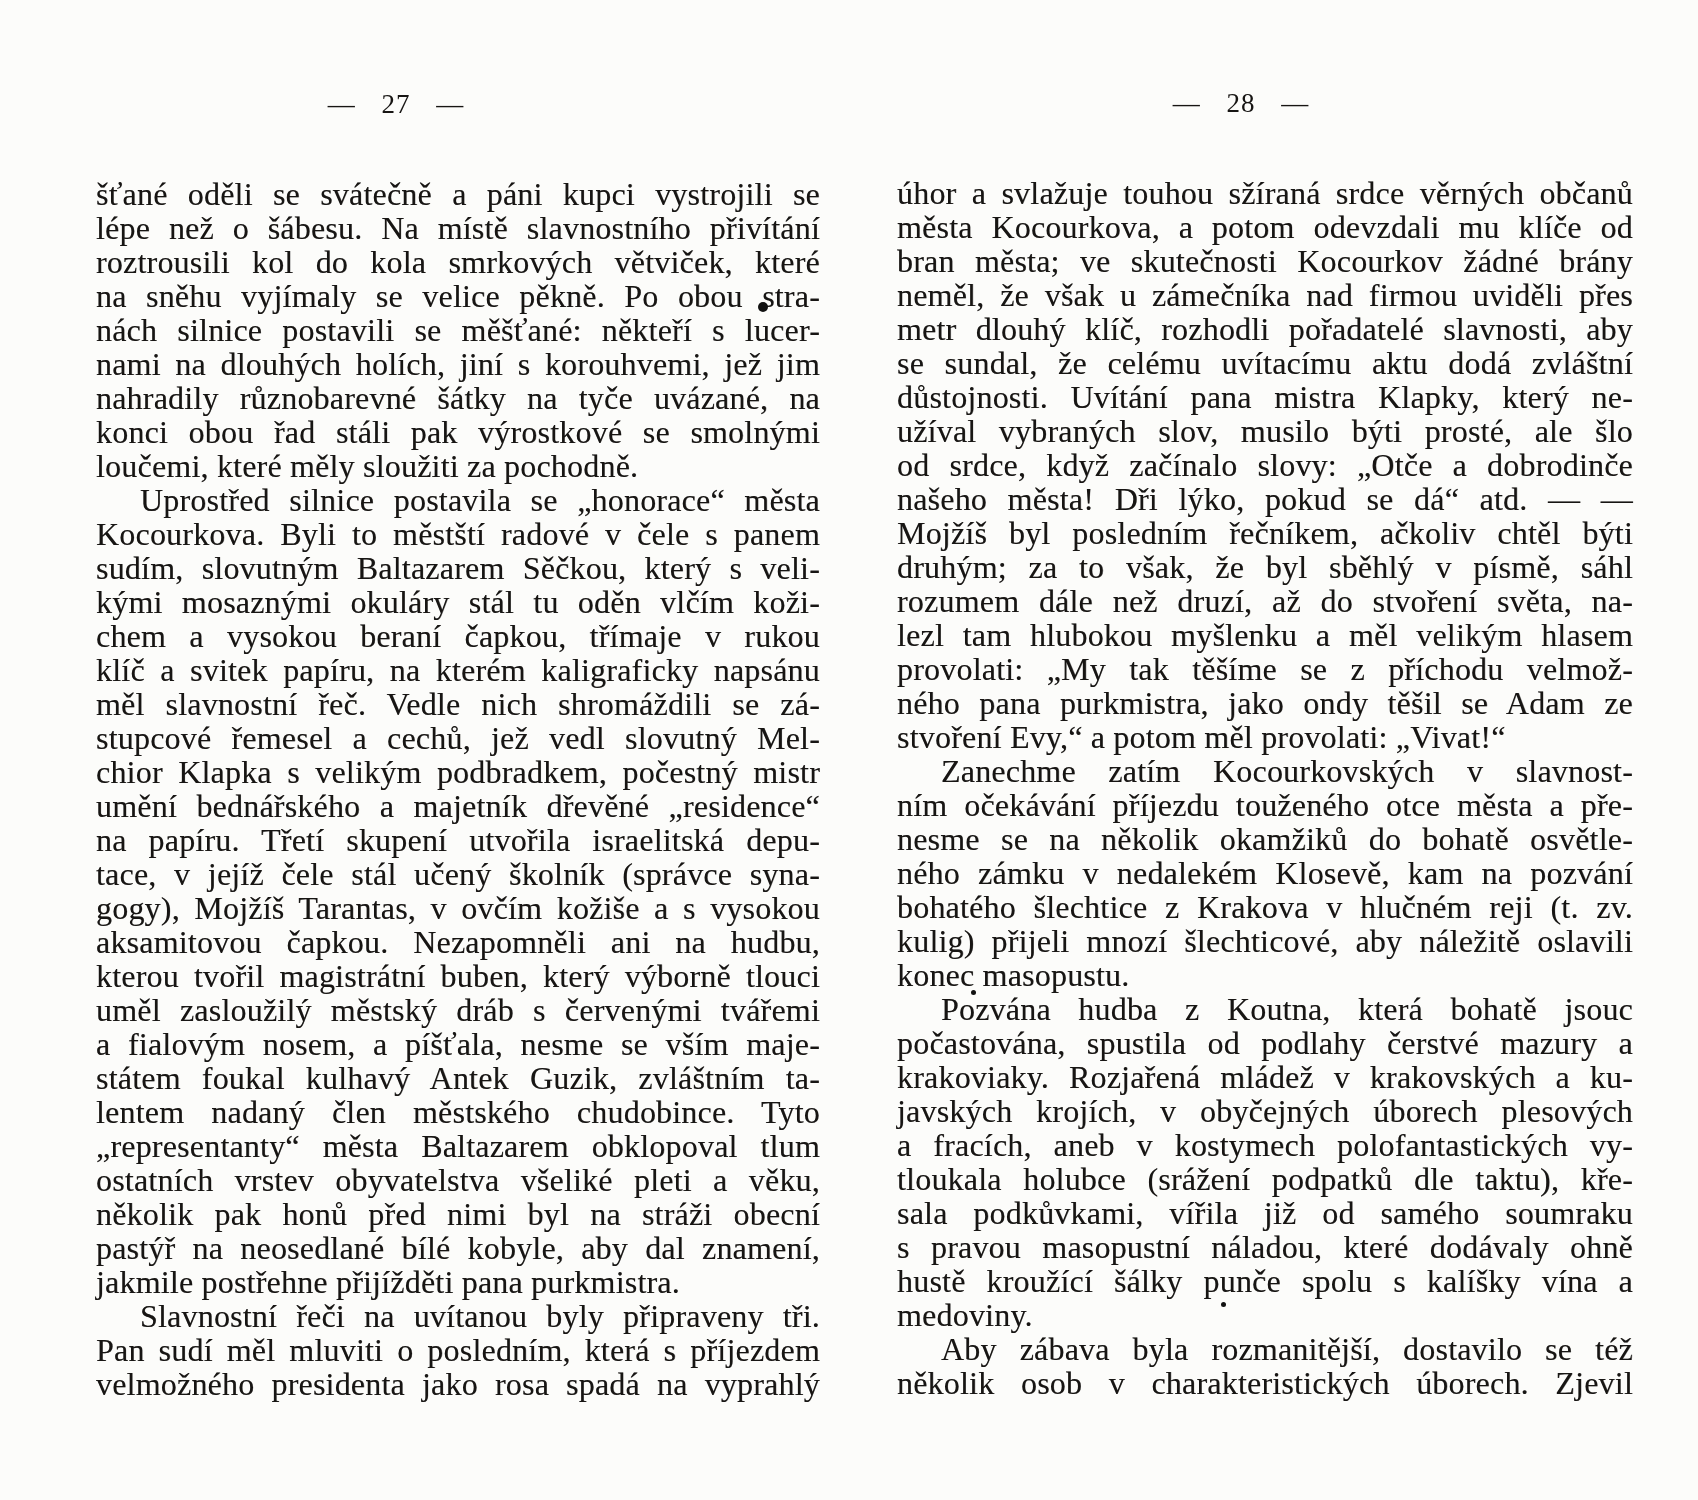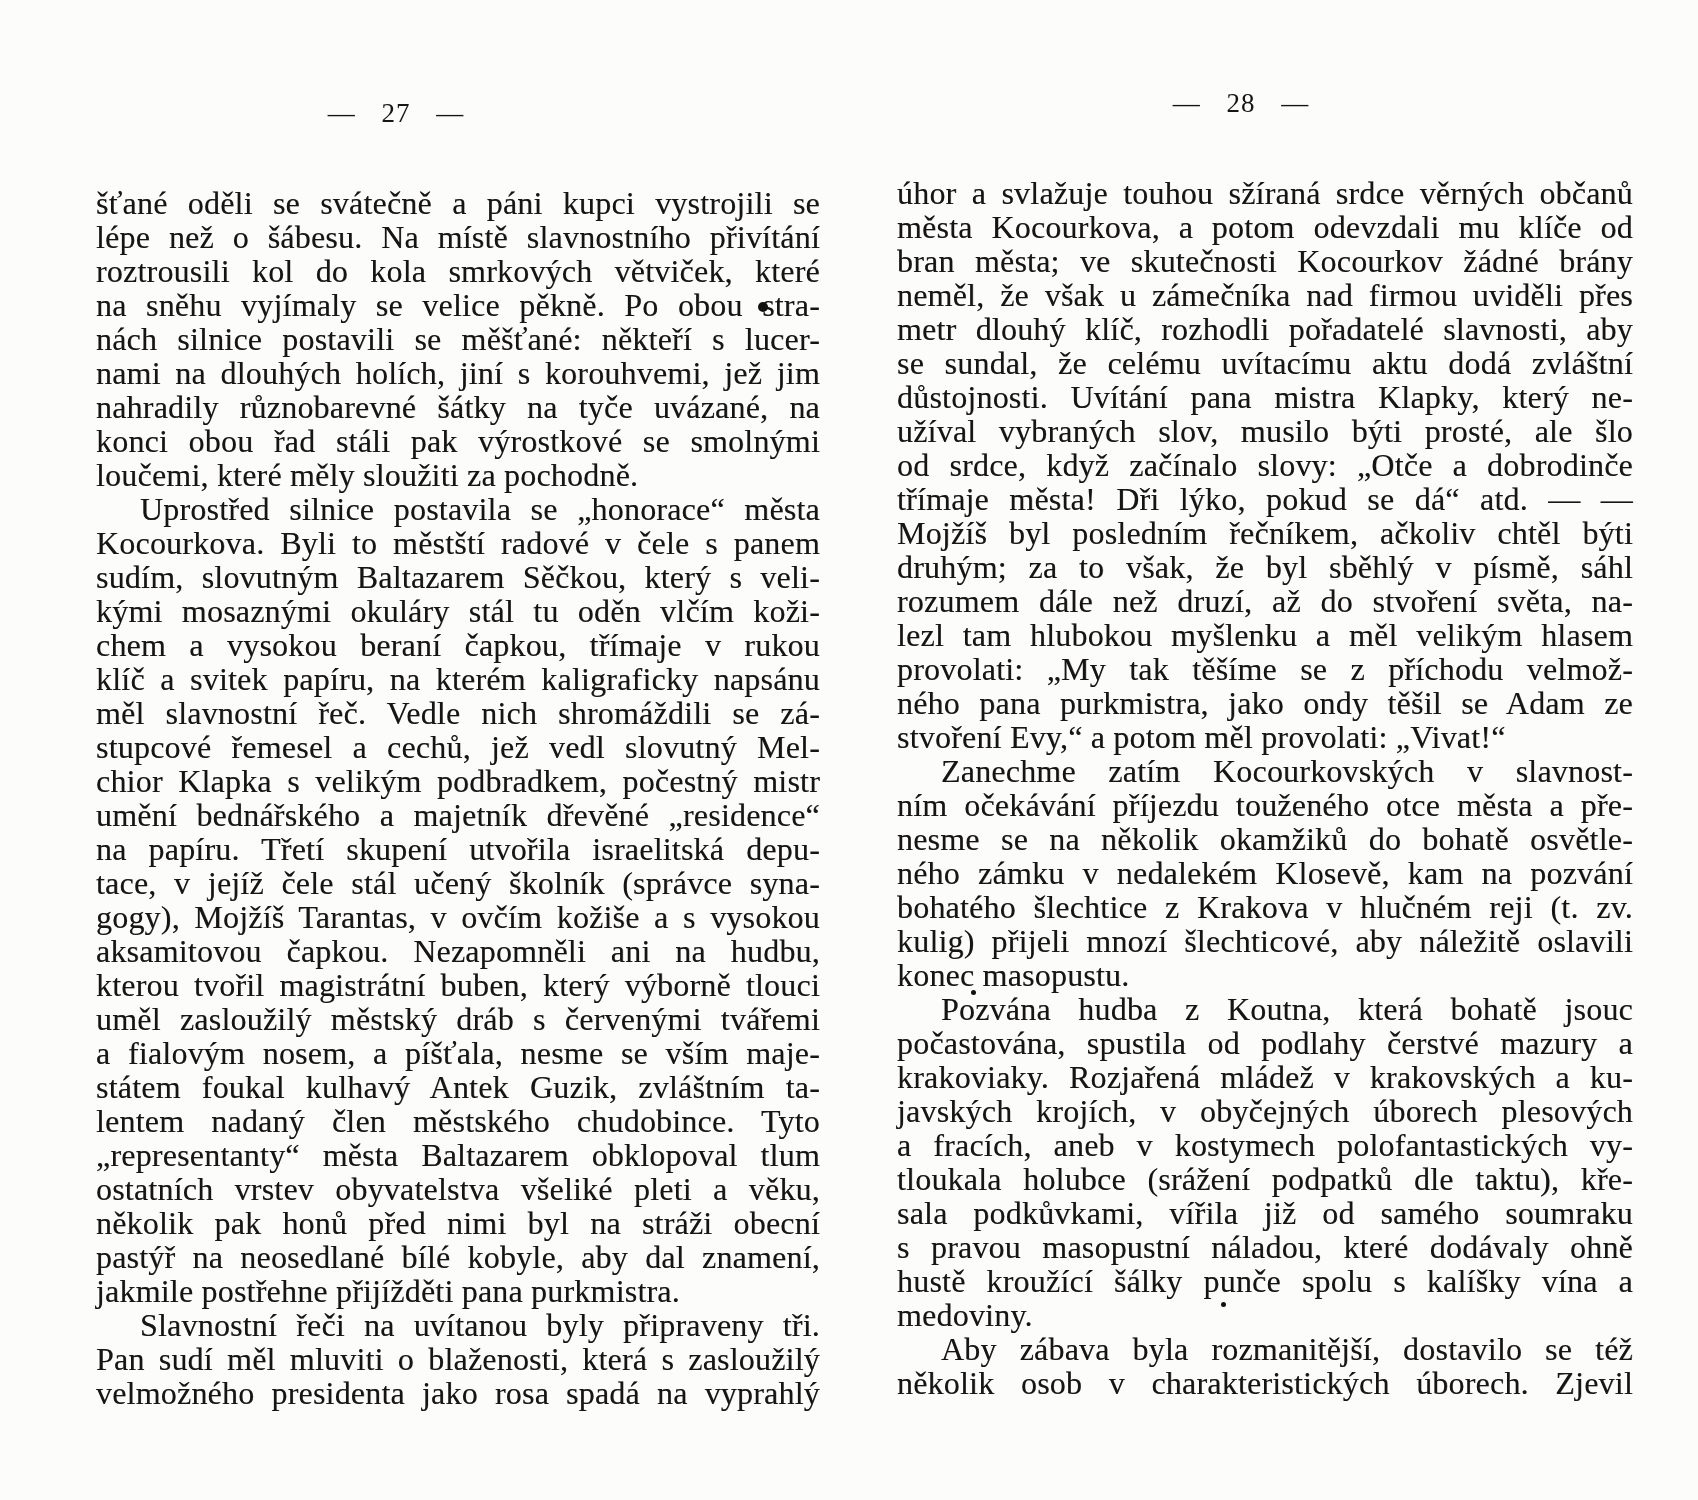--- a/index.html
+++ b/index.html
@@ -11,21 +11,21 @@
     position:relative;
     width:1698px;
     height:1500px;
     background:#fcfcfa;
     overflow:hidden;
     color:#171513;
   }
   .page{
     position:absolute;
   }
-  .page-left{ left:48px;  top:96px; width:772px; }
+  .page-left{ left:48px;  top:87px; width:772px; }
   .page-right{ left:849px; top:86px; width:784px; }
 
   .page-header{
     font-size:27px;
     line-height:34px;
     text-align:center;
     word-spacing:18px;
     letter-spacing:1px;
     color:#171513;
   }
@@ -89,38 +89,38 @@
         <div class="line">uměl zasloužilý městský dráb s červenými tvářemi</div>
         <div class="line">a fialovým nosem, a píšťala, nesme se vším maje-</div>
         <div class="line">státem foukal kulhavý Antek Guzik, zvláštním ta-</div>
         <div class="line">lentem nadaný člen městského chudobince. Tyto</div>
         <div class="line">„representanty“ města Baltazarem obklopoval tlum</div>
         <div class="line">ostatních vrstev obyvatelstva všeliké pleti a věku,</div>
         <div class="line">několik pak honů před nimi byl na stráži obecní</div>
         <div class="line">pastýř na neosedlané bílé kobyle, aby dal znamení,</div>
         <div class="line ragged">jakmile postřehne přijížděti pana purkmistra.</div>
         <div class="line indent">Slavnostní řeči na uvítanou byly připraveny tři.</div>
-        <div class="line">Pan sudí měl mluviti o blaženosti, která s zasloužilý</div>
+        <div class="line">Pan sudí měl mluviti o posledním, která s příjezdem</div>
         <div class="line">velmožného presidenta jako rosa spadá na vyprahlý</div>
       </div>
   </section>
 
   <section class="page page-right">
     <div class="page-header">— 28 —</div>
     <div class="page-body">
         <div class="line">úhor a svlažuje touhou sžíraná srdce věrných občanů</div>
         <div class="line">města Kocourkova, a potom odevzdali mu klíče od</div>
         <div class="line">bran města; ve skutečnosti Kocourkov žádné brány</div>
         <div class="line">neměl, že však u zámečníka nad firmou uviděli přes</div>
         <div class="line">metr dlouhý klíč, rozhodli pořadatelé slavnosti, aby</div>
         <div class="line">se sundal, že celému uvítacímu aktu dodá zvláštní</div>
         <div class="line">důstojnosti. Uvítání pana mistra Klapky, který ne-</div>
         <div class="line">užíval vybraných slov, musilo býti prosté, ale šlo</div>
         <div class="line">od srdce, když začínalo slovy: „Otče a dobrodinče</div>
-        <div class="line">třímaje města! Dři lýko, pokud se dá“ atd. — —</div>
+        <div class="line">našeho města! Dři lýko, pokud se dá“ atd. — —</div>
         <div class="line">Mojžíš byl posledním řečníkem, ačkoliv chtěl býti</div>
         <div class="line">druhým; za to však, že byl sběhlý v písmě, sáhl</div>
         <div class="line">rozumem dále než druzí, až do stvoření světa, na-</div>
         <div class="line">lezl tam hlubokou myšlenku a měl velikým hlasem</div>
         <div class="line">provolati: „My tak těšíme se z příchodu velmož-</div>
         <div class="line">ného pana purkmistra, jako ondy těšil se Adam ze</div>
         <div class="line ragged">stvoření Evy,“ a potom měl provolati: „Vivat!“</div>
         <div class="line indent">Zanechme zatím Kocourkovských v slavnost-</div>
         <div class="line">ním očekávání příjezdu touženého otce města a pře-</div>
         <div class="line">nesme se na několik okamžiků do bohatě osvětle-</div>

